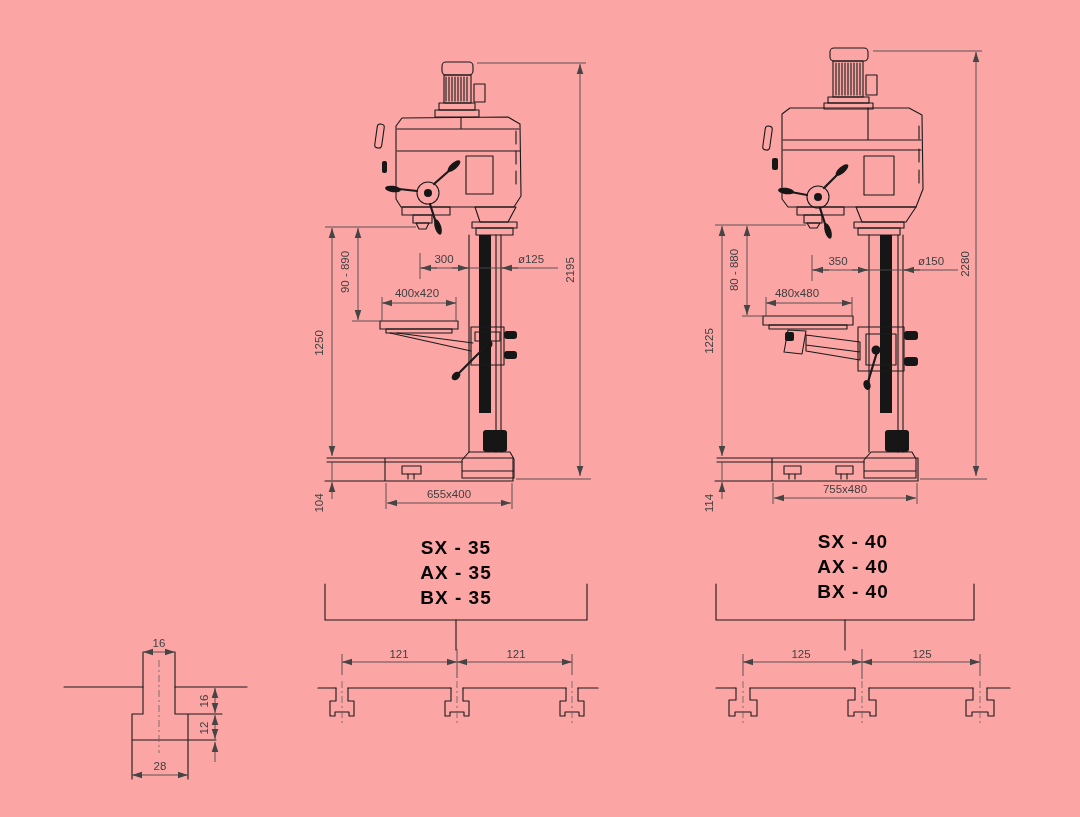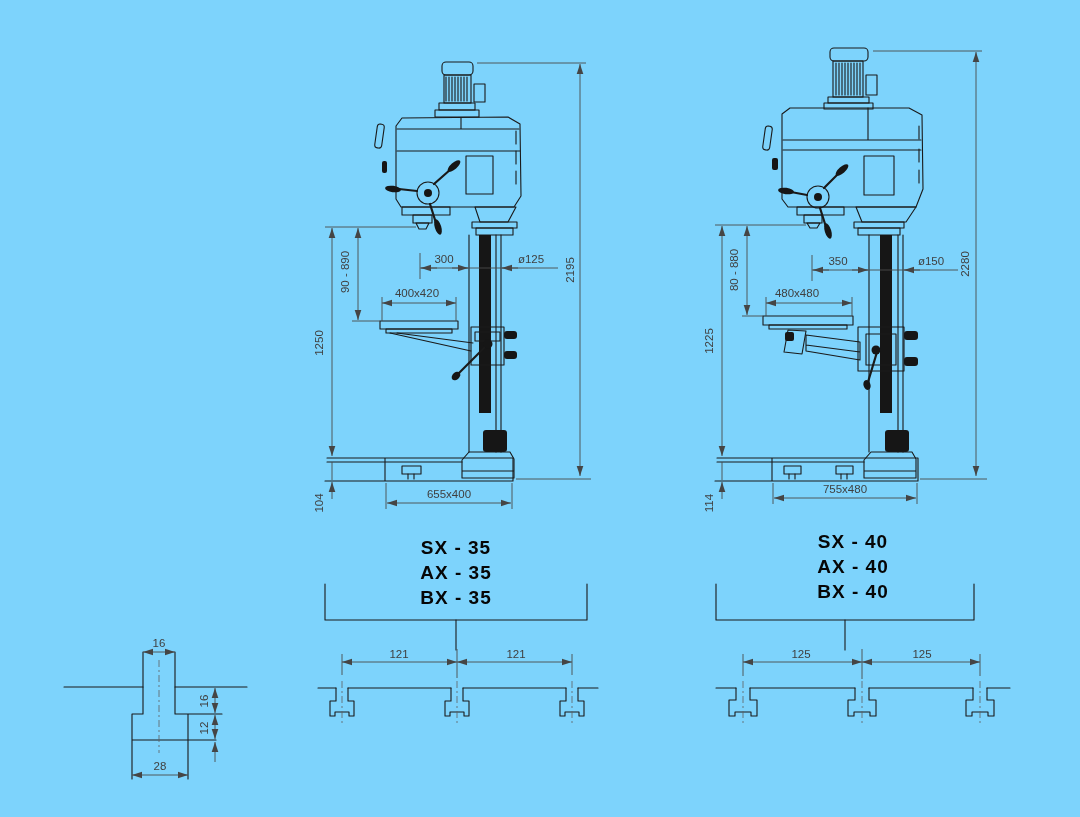--- a/index.html
+++ b/index.html
@@ -1,16 +1,16 @@
 <!DOCTYPE html>
 <html><head>
 <meta charset="utf-8">
 <style>
   html,body{margin:0;padding:0;background:#ffffff;}
-  .stage{position:relative;width:1080px;height:817px;background:#7dd3fc;overflow:hidden;
+  .stage{position:relative;width:1080px;height:817px;background:#fca5a5;overflow:hidden;
          font-family:"Liberation Sans", sans-serif;}
   svg{position:absolute;left:0;top:0;}
   .ml{stroke:#1a1a1a;stroke-width:1.1;fill:none;stroke-linejoin:round;stroke-linecap:round;}
   .ml2{stroke:#1a1a1a;stroke-width:2.2;fill:none;stroke-linecap:round;}
   .mf{fill:#161616;stroke:none;}
   .dl{stroke:#4a4a4a;stroke-width:0.9;fill:none;}
   .cl{stroke:#606060;stroke-width:0.8;fill:none;stroke-dasharray:7 3 2 3;}
   .dt{font-size:11.5px;fill:#3f3f3f;text-anchor:middle;}
   .mt{font-size:19px;font-weight:bold;fill:#060606;text-anchor:middle;letter-spacing:1px;}
 </style>

